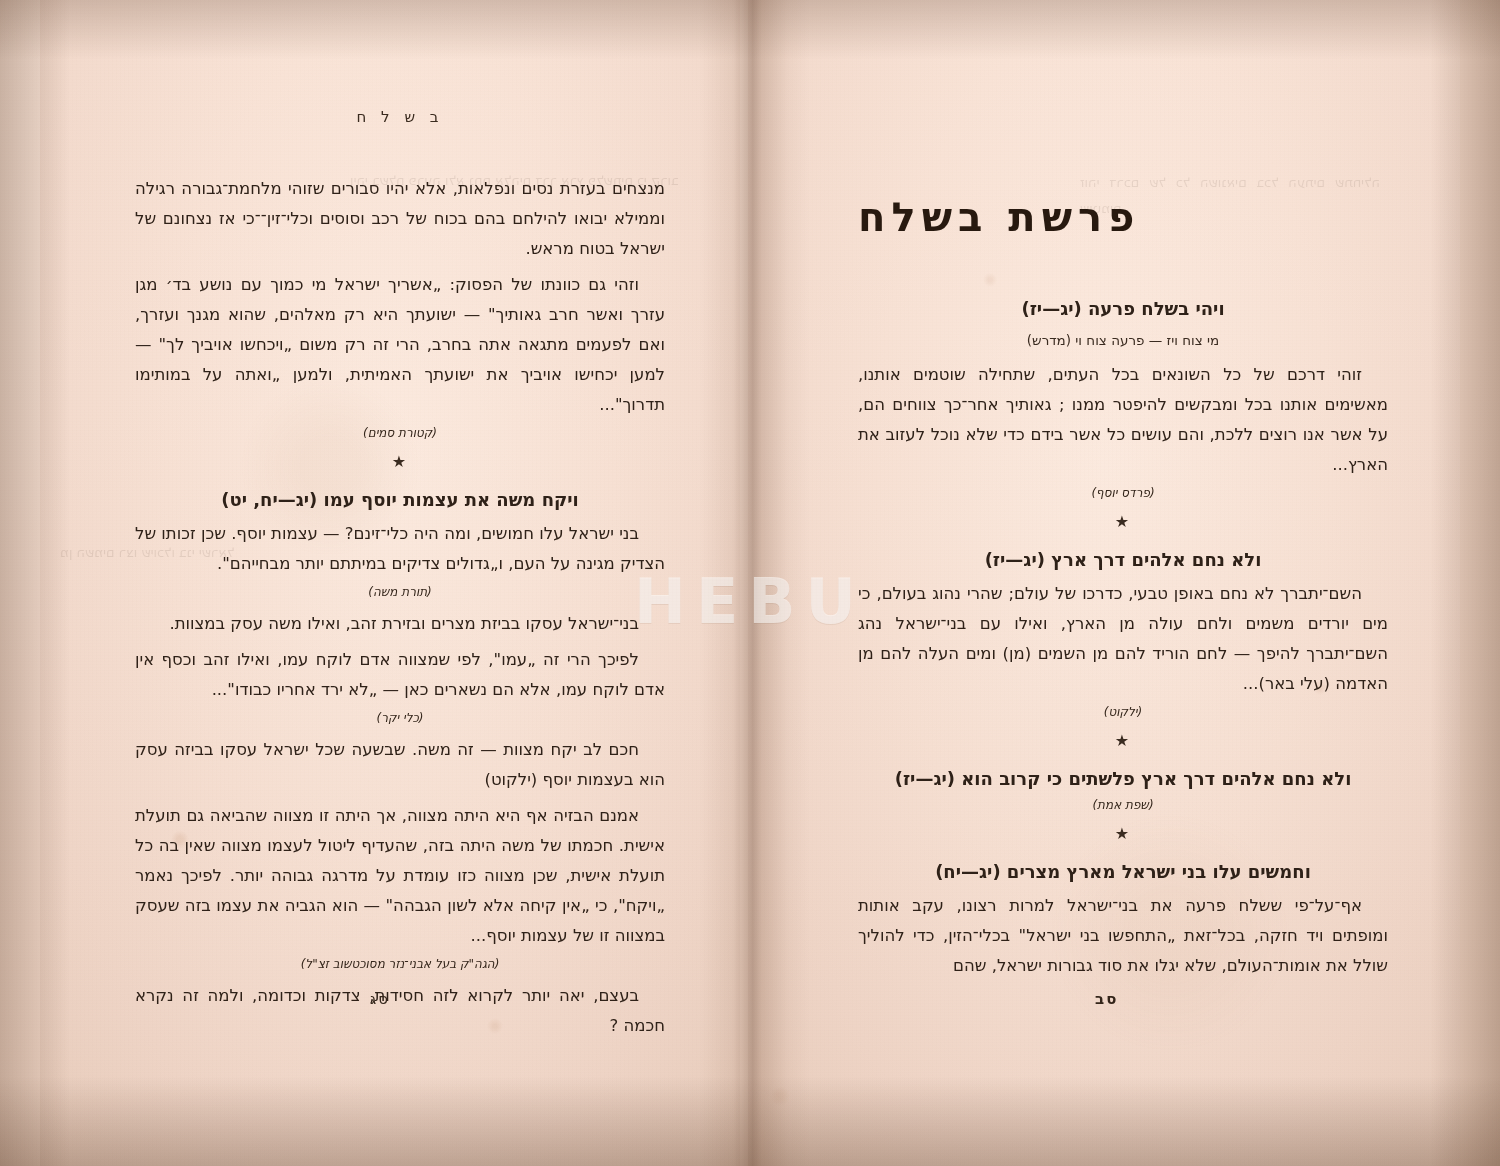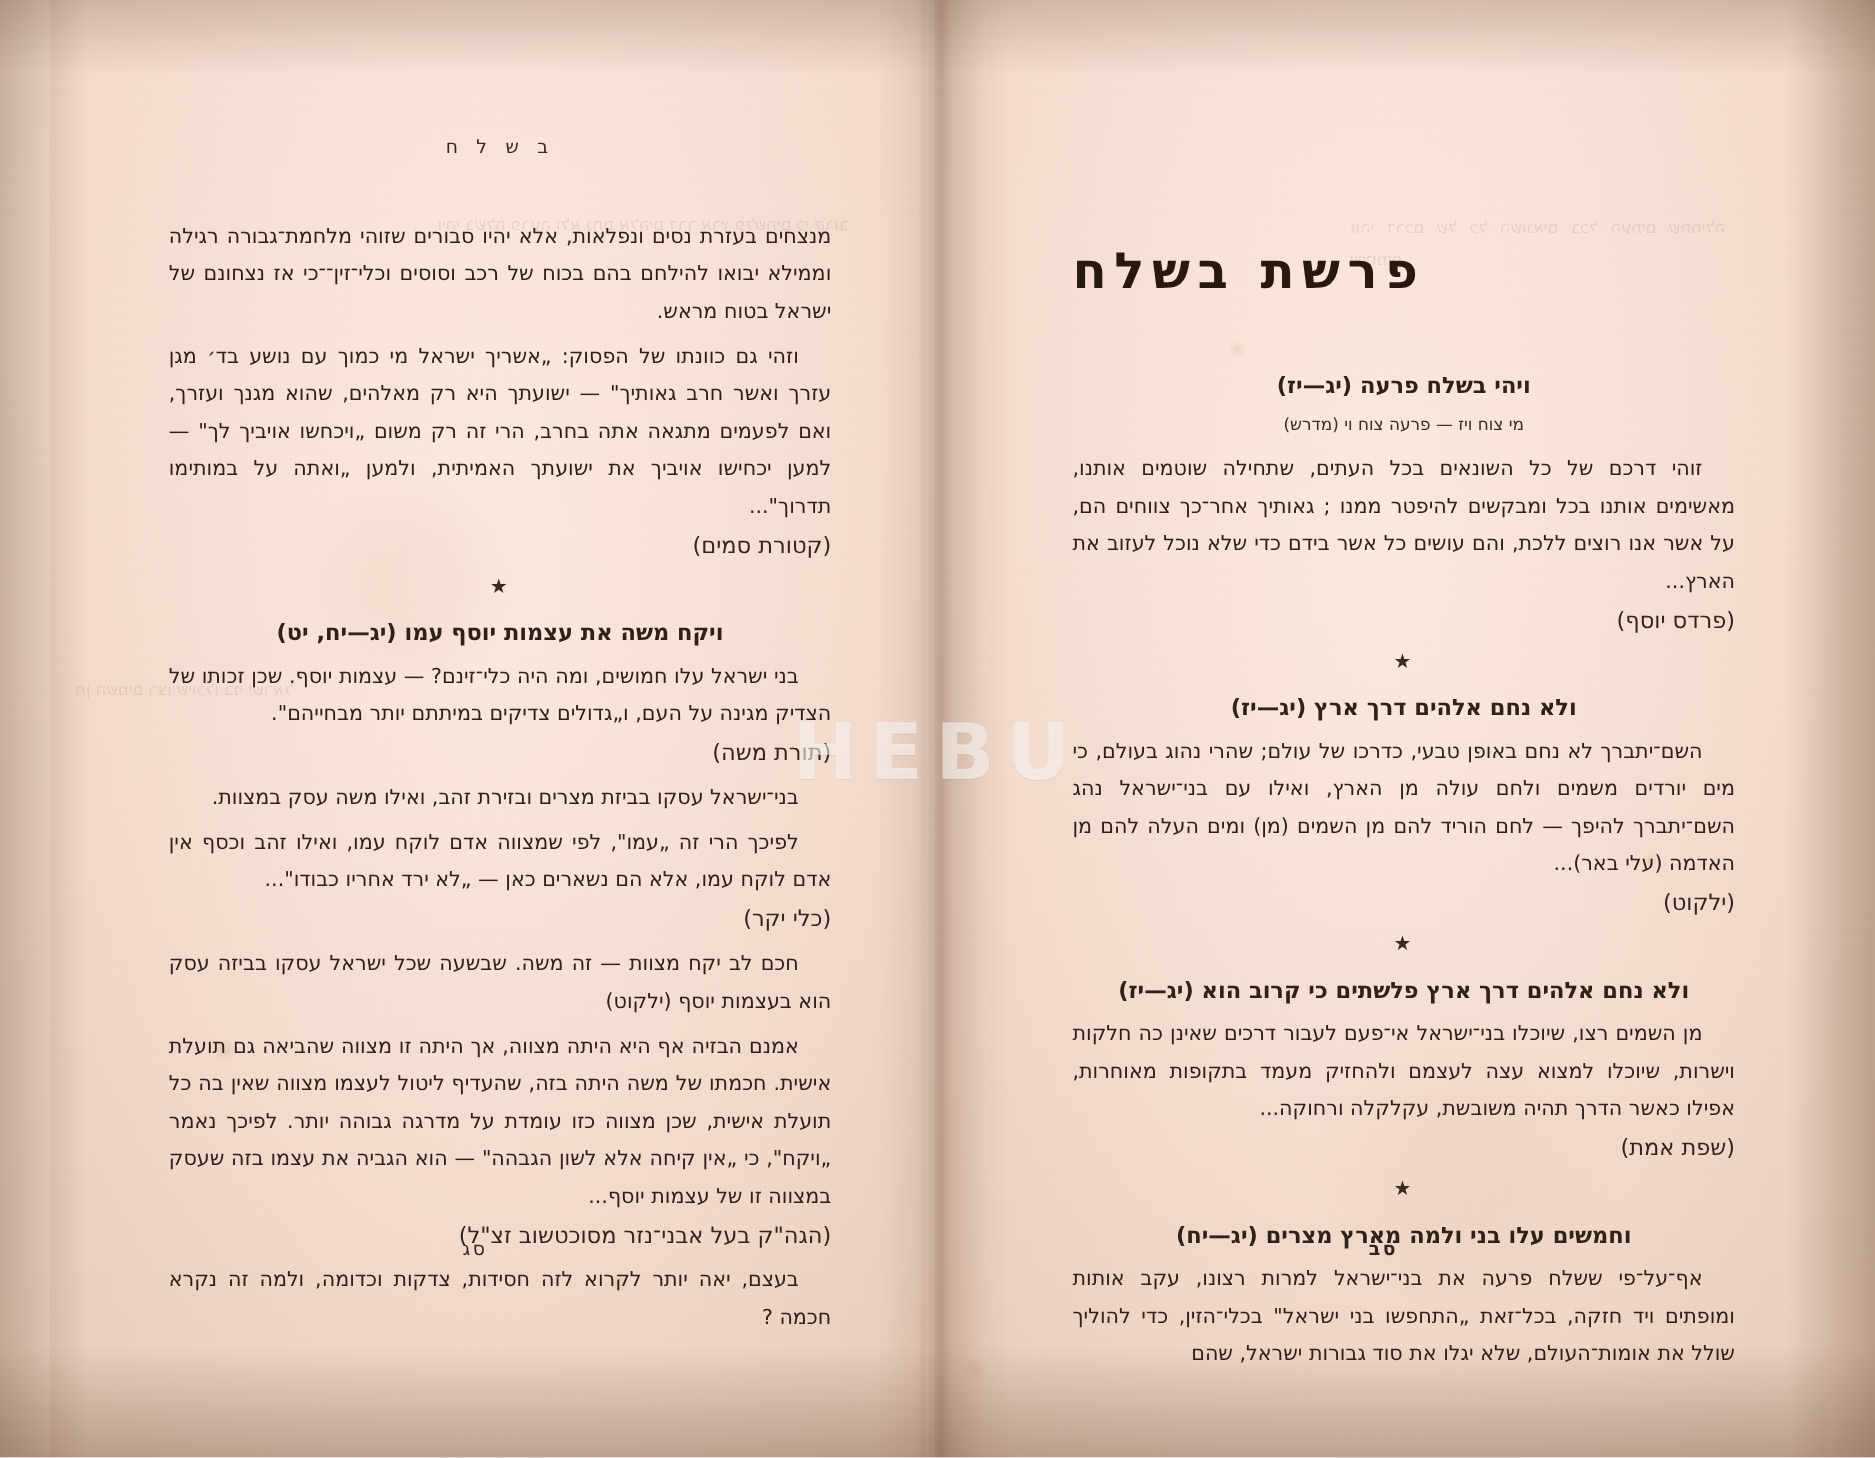--- a/index.html
+++ b/index.html
@@ -159,24 +159,25 @@
 
   .subnote {
     text-align: center;
     font-size: 13.5px;
     line-height: 24px;
     margin: 2px 0 8px 0;
     color: #3a2b20;
   }
 
   .source {
-    text-align: right;
-    font-size: 18px;
+    text-align: center;
+    font-size: 12px;
     margin: 2px 0 10px 0;
     color: #33251a;
+    font-style: italic;
   }
 
   .sep-star {
     text-align: center;
     font-size: 16px;
     color: #3a2b20;
     margin: 12px 0 12px 0;
     letter-spacing: 2px;
   }
 
@@ -273,26 +274,25 @@
 
     <div class="sep-star">★</div>
 
     <div class="verse">ולא נחם אלהים דרך ארץ (יג—יז)</div>
     <p class="body indent">השם־יתברך לא נחם באופן טבעי, כדרכו של עולם; שהרי נהוג בעולם, כי מים יורדים משמים ולחם עולה מן הארץ, ואילו עם בני־ישראל נהג השם־יתברך להיפך — לחם הוריד להם מן השמים (מן) ומים העלה להם מן האדמה (עלי באר)...</p>
     <div class="source">(ילקוט)</div>
 
     <div class="sep-star">★</div>
 
     <div class="verse">ולא נחם אלהים דרך ארץ פלשתים כי קרוב הוא (יג—יז)</div>
-    <p class="body indent">מן השמים רצו, שיוכלו בני־ישראל אי־פעם לעבור דרכים שאינן כה חלקות וישרות, שיוכלו למצוא עצה לעצמם ולהחזיק מעמד בתקופות מאוחרות, אפילו כאשר הדרך תהיה משובשת, עקלקלה ורחוקה...</p>
     <div class="source">(שפת אמת)</div>
 
     <div class="sep-star">★</div>
 
-    <div class="verse">וחמשים עלו בני ולמה מארץ מצרים (יג—יח)</div>
+    <div class="verse">וחמשים עלו בני ישראל מארץ מצרים (יג—יח)</div>
     <p class="body indent">אף־על־פי ששלח פרעה את בני־ישראל למרות רצונו, עקב אותות ומופתים ויד חזקה, בכל־זאת „התחפשו בני ישראל" בכלי־הזין, כדי להוליך שולל את אומות־העולם, שלא יגלו את סוד גבורות ישראל, שהם</p>
   </div>
 
   <div class="folio folio-right">סב</div>
 
   <div class="watermark">HEBU</div>
 
   <div class="edge-shadow-left"></div>
   <div class="edge-shadow-right"></div>
   <div class="edge-shadow-top"></div>

